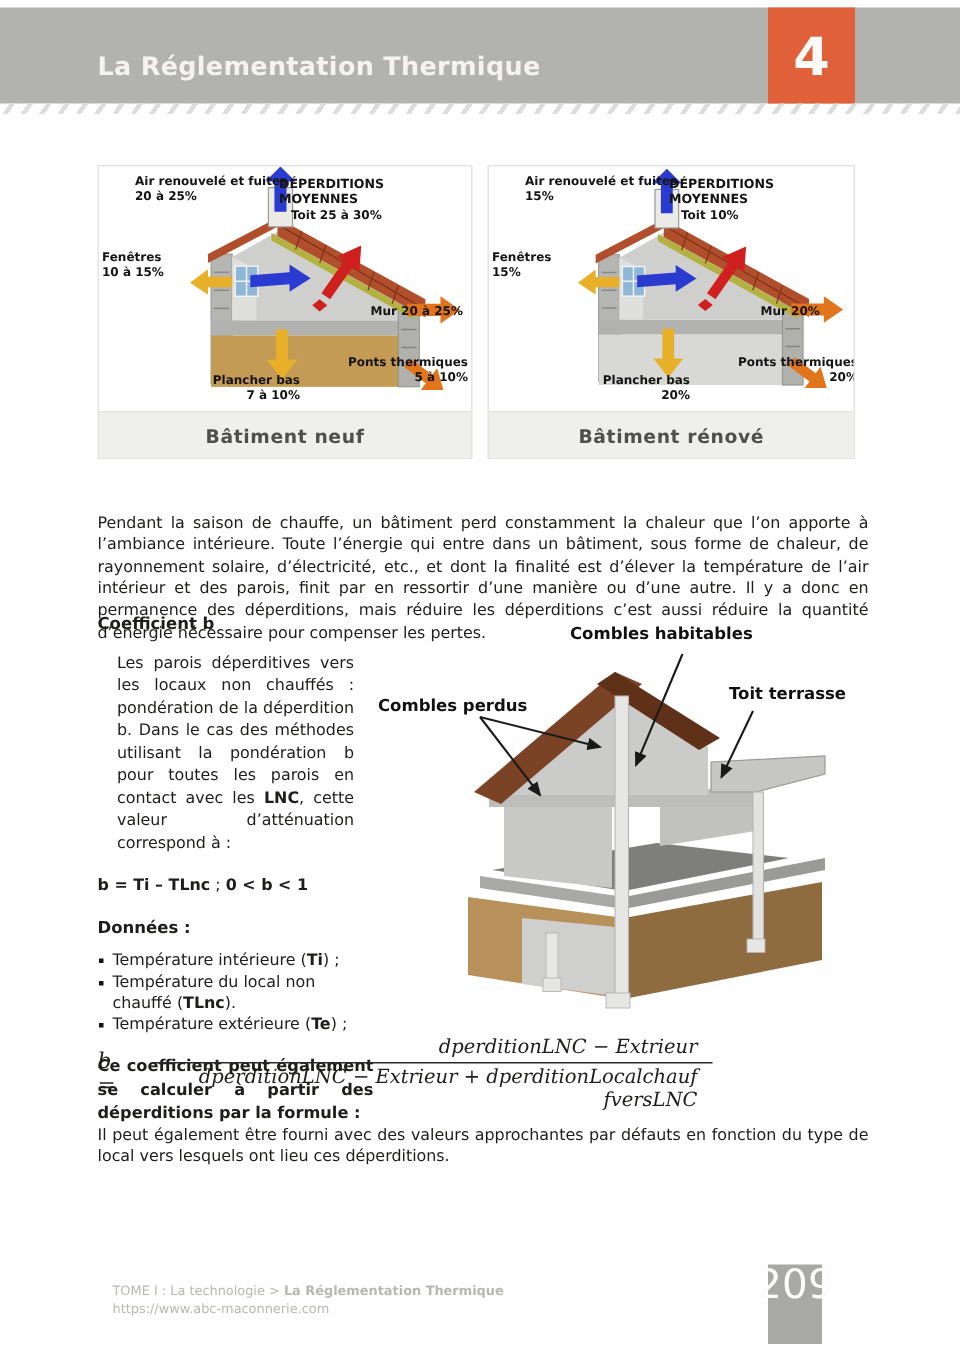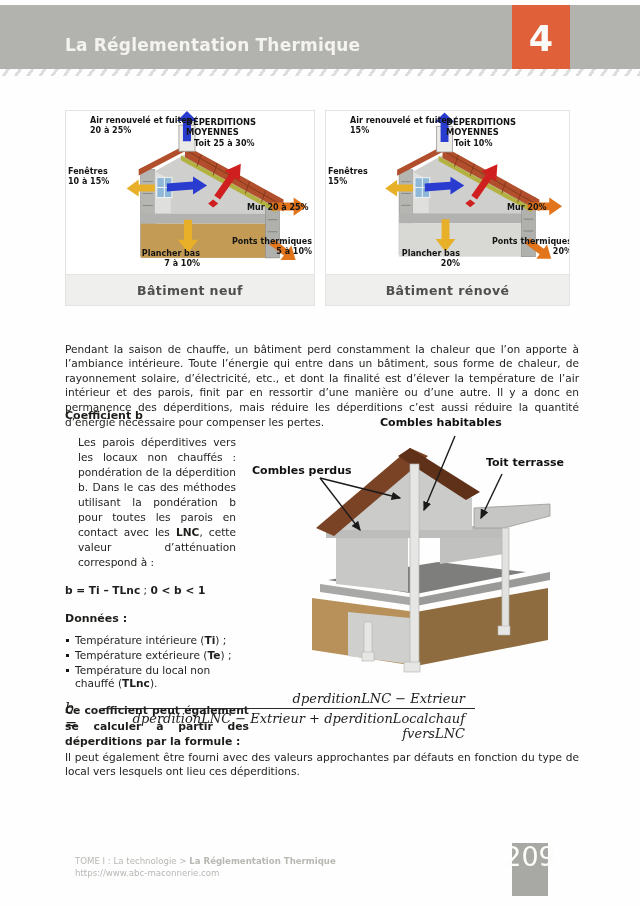--- a/index.html
+++ b/index.html
@@ -185,22 +185,22 @@
 
   <p class="para" id="intro-para">Pendant la saison de chauffe, un bâtiment perd constamment la chaleur que l’on apporte à l’ambiance intérieure. Toute l’énergie qui entre dans un bâtiment, sous forme de chaleur, de rayonnement solaire, d’électricité, etc., et dont la finalité est d’élever la température de l’air intérieur et des parois, finit par en ressortir d’une manière ou d’une autre. Il y a donc en permanence des déperditions, mais réduire les déperditions c’est aussi réduire la quantité d’énergie nécessaire pour compenser les pertes.</p>
 
   <div id="left-col">
     <h3 class="h-bold">Coefficient b</h3>
     <p id="coef-body"><span>Les parois déperditives vers les locaux non chauffés : pondération de la déperdition b. Dans le cas des méthodes utilisant la pondération b pour toutes les parois en contact avec les </span><span class="b">LNC</span><span>, cette valeur d’atténuation correspond à :</span></p>
     <p id="coef-relation"><span>b = Ti – TLnc</span><span style="font-weight:normal"> ; </span><span>0 &lt; b &lt; 1</span></p>
     <h3 class="h-bold" id="donnees-head">Données :</h3>
     <ul class="dot-list">
       <li><span>Température intérieure (</span><span class="b">Ti</span><span>) ;</span></li>
+      <li><span>Température du local non chauffé (</span><span class="b">TLnc</span><span>).</span></li>
       <li><span>Température extérieure (</span><span class="b">Te</span><span>) ;</span></li>
-      <li><span>Température du local non chauffé (</span><span class="b">TLnc</span><span>).</span></li>
     </ul>
     <p id="formula-intro">Ce coefficient peut également se calculer à partir des déperditions par la formule :</p>
   </div>
 
   <div id="house-diagram">
     <svg width="330" height="278" viewBox="0 0 330 278">
       <polygon points="62,186 62,238 166,254 166,200" fill="#b8915a"></polygon>
       <polygon points="166,200 166,254 298,228 298,176" fill="#8e6c3f"></polygon>
       <polygon points="98,200 98,244 160,252 160,206" fill="#cfcfcd"></polygon>
       <rect x="114" y="210" width="8" height="34" fill="#e6e6e4" stroke="#b3b3b1" stroke-width="0.6"></rect>

